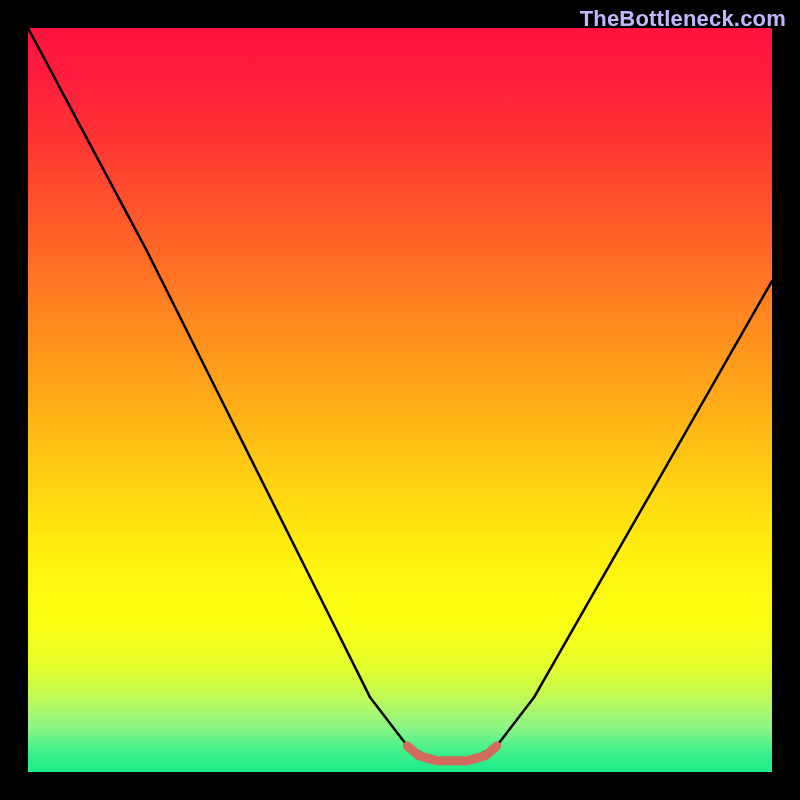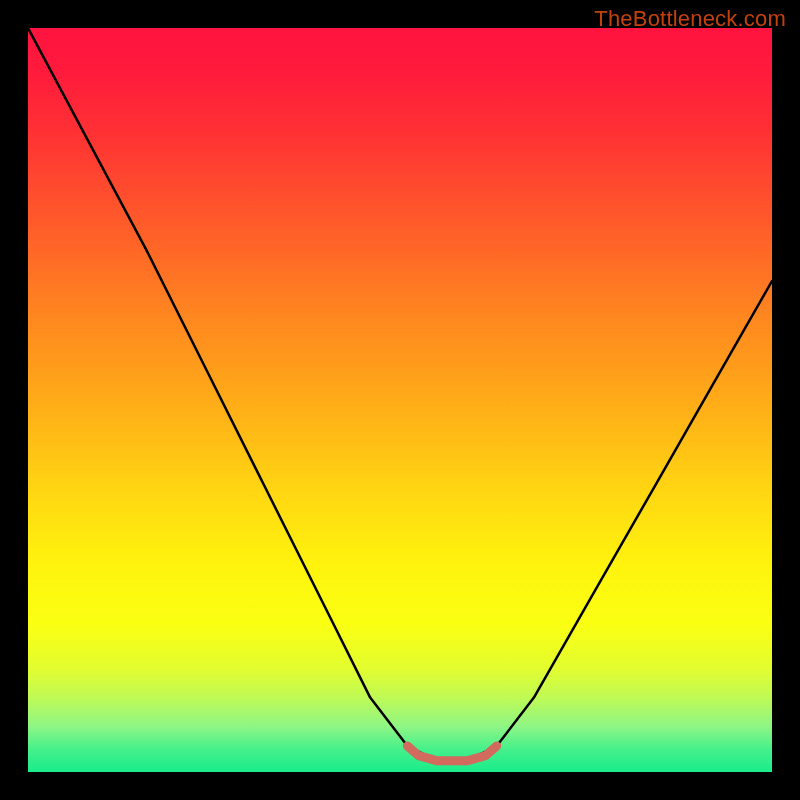--- a/index.html
+++ b/index.html
@@ -14,23 +14,23 @@
   .frame {
     position: relative;
     width: 800px;
     height: 800px;
     background: #000;
   }
   .watermark {
     position: absolute;
     top: 6px;
     right: 14px;
-    color: #c2410c;
+    color: #c4b5fd;
     font-size: 22px;
-    font-weight: 400;
+    font-weight: 700;
     letter-spacing: 0.2px;
     z-index: 50;
   }
   .plot {
     position: absolute;
     left: 28px;
     top: 28px;
     width: 744px;
     height: 744px;
     overflow: hidden;

